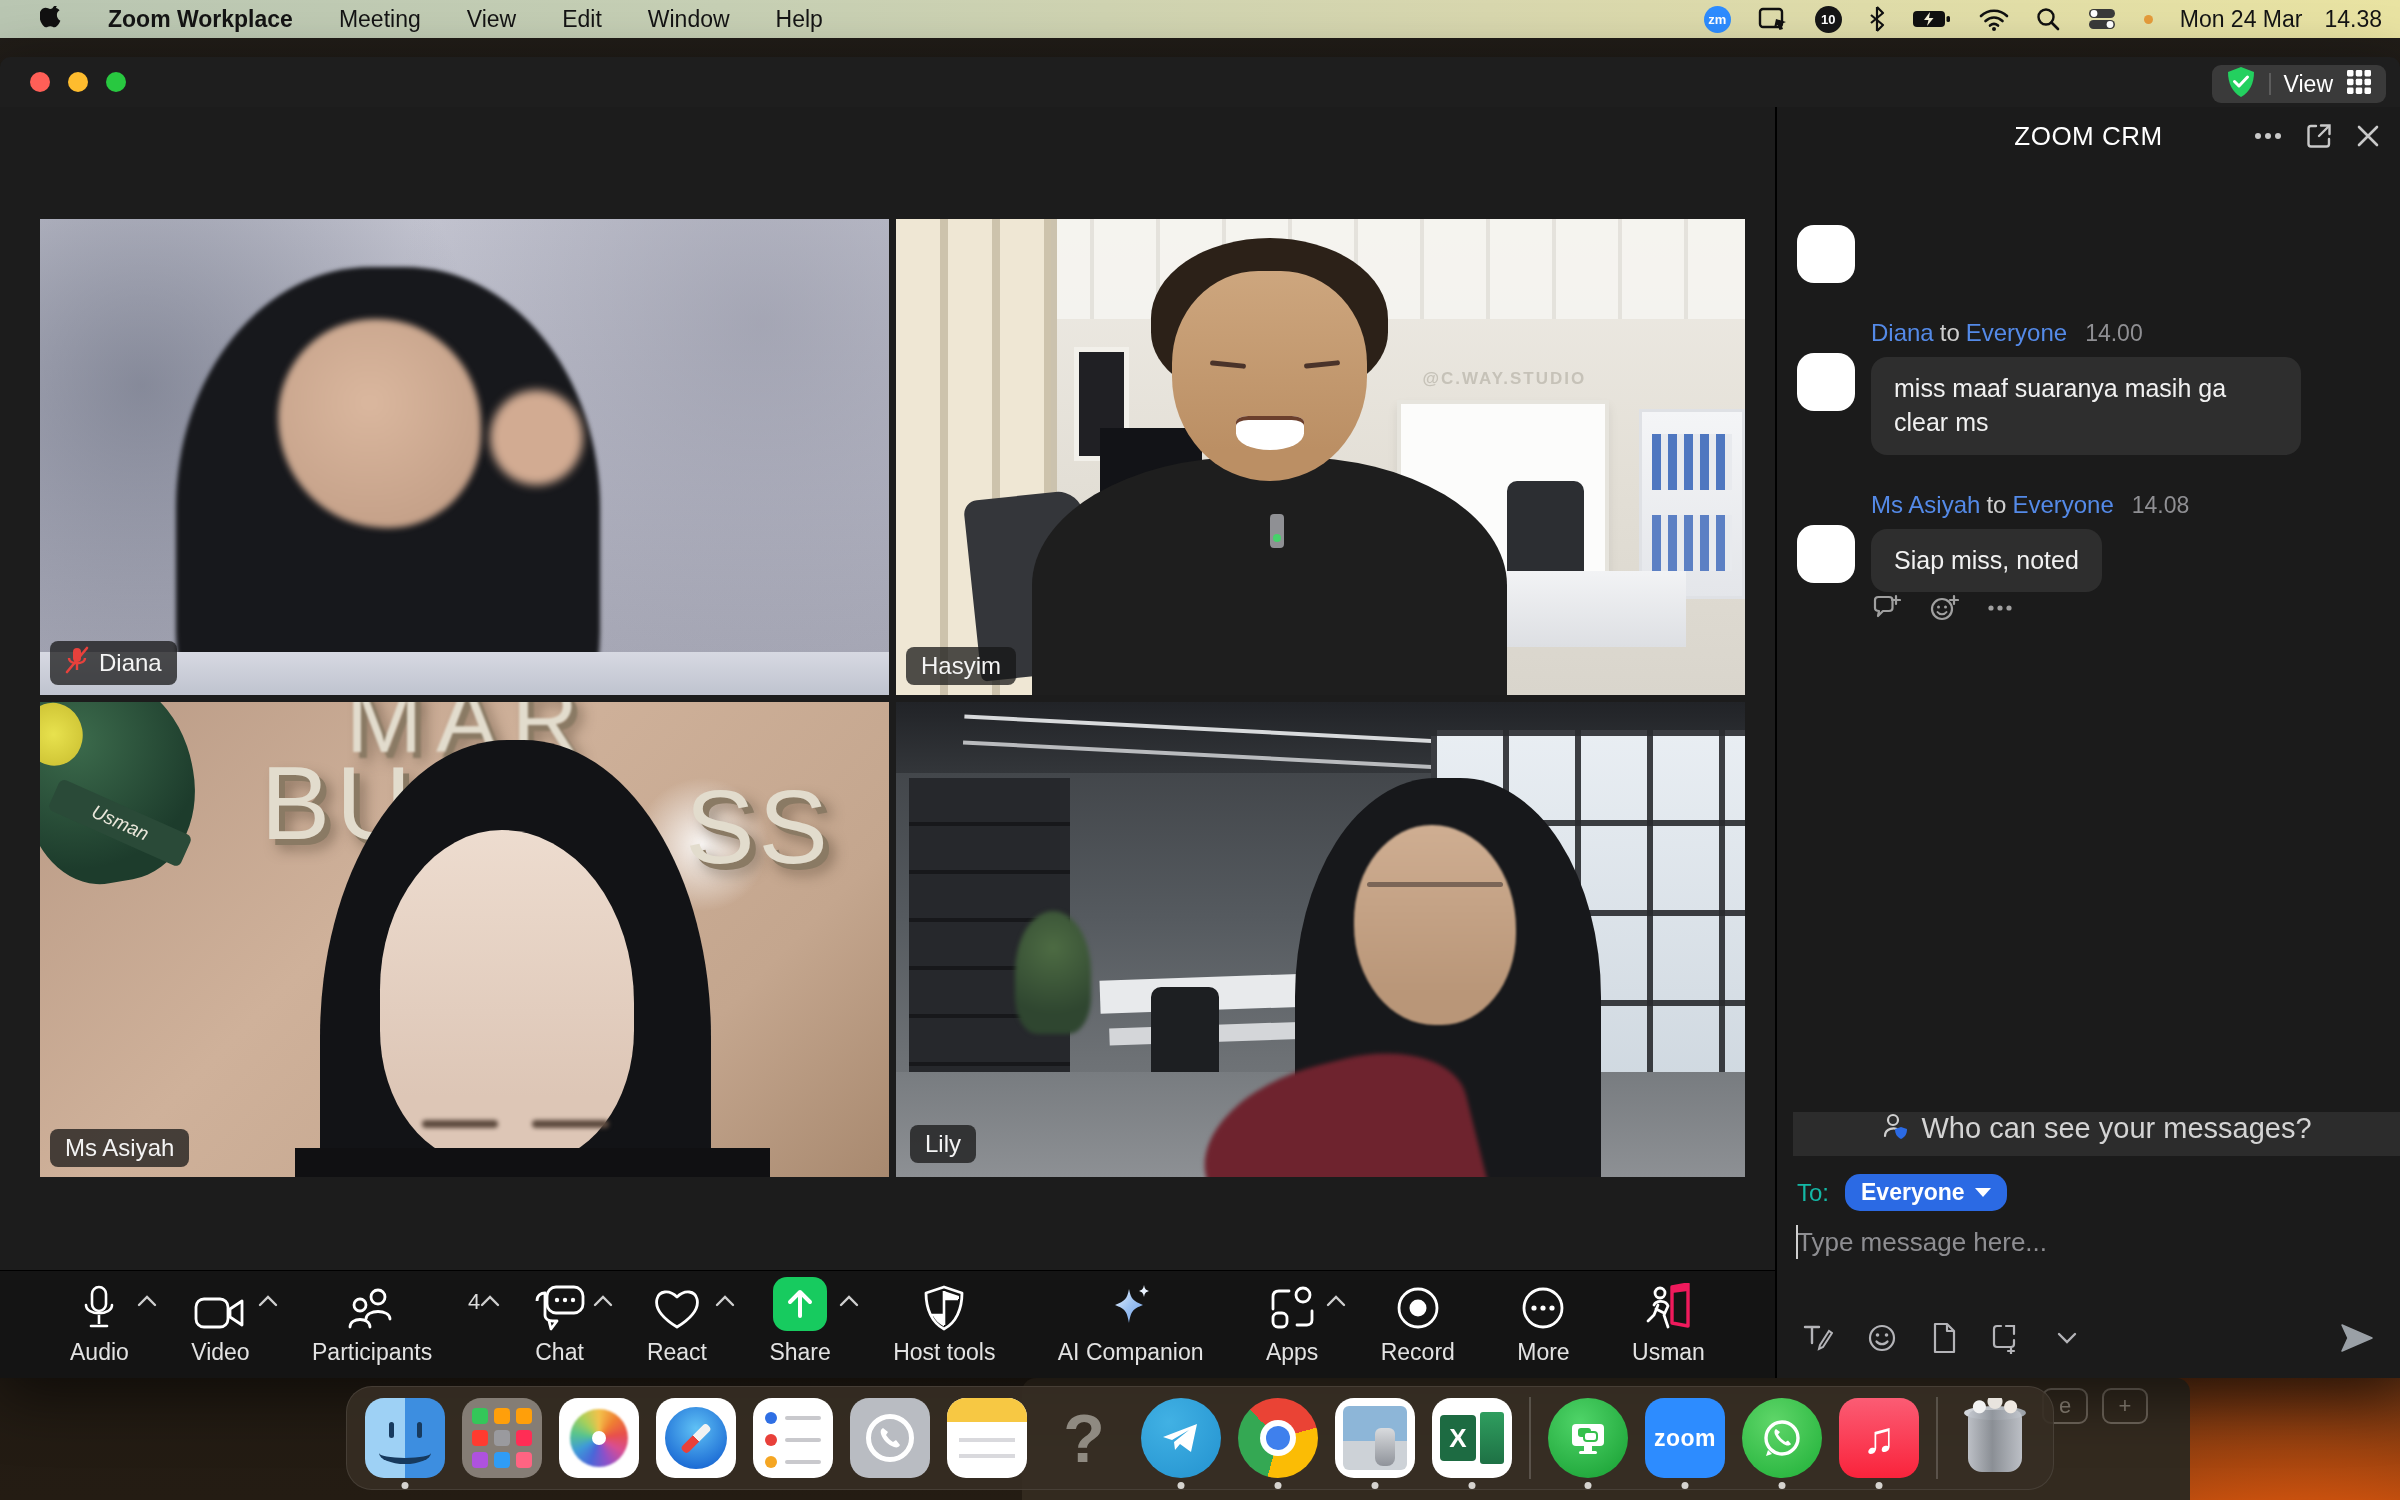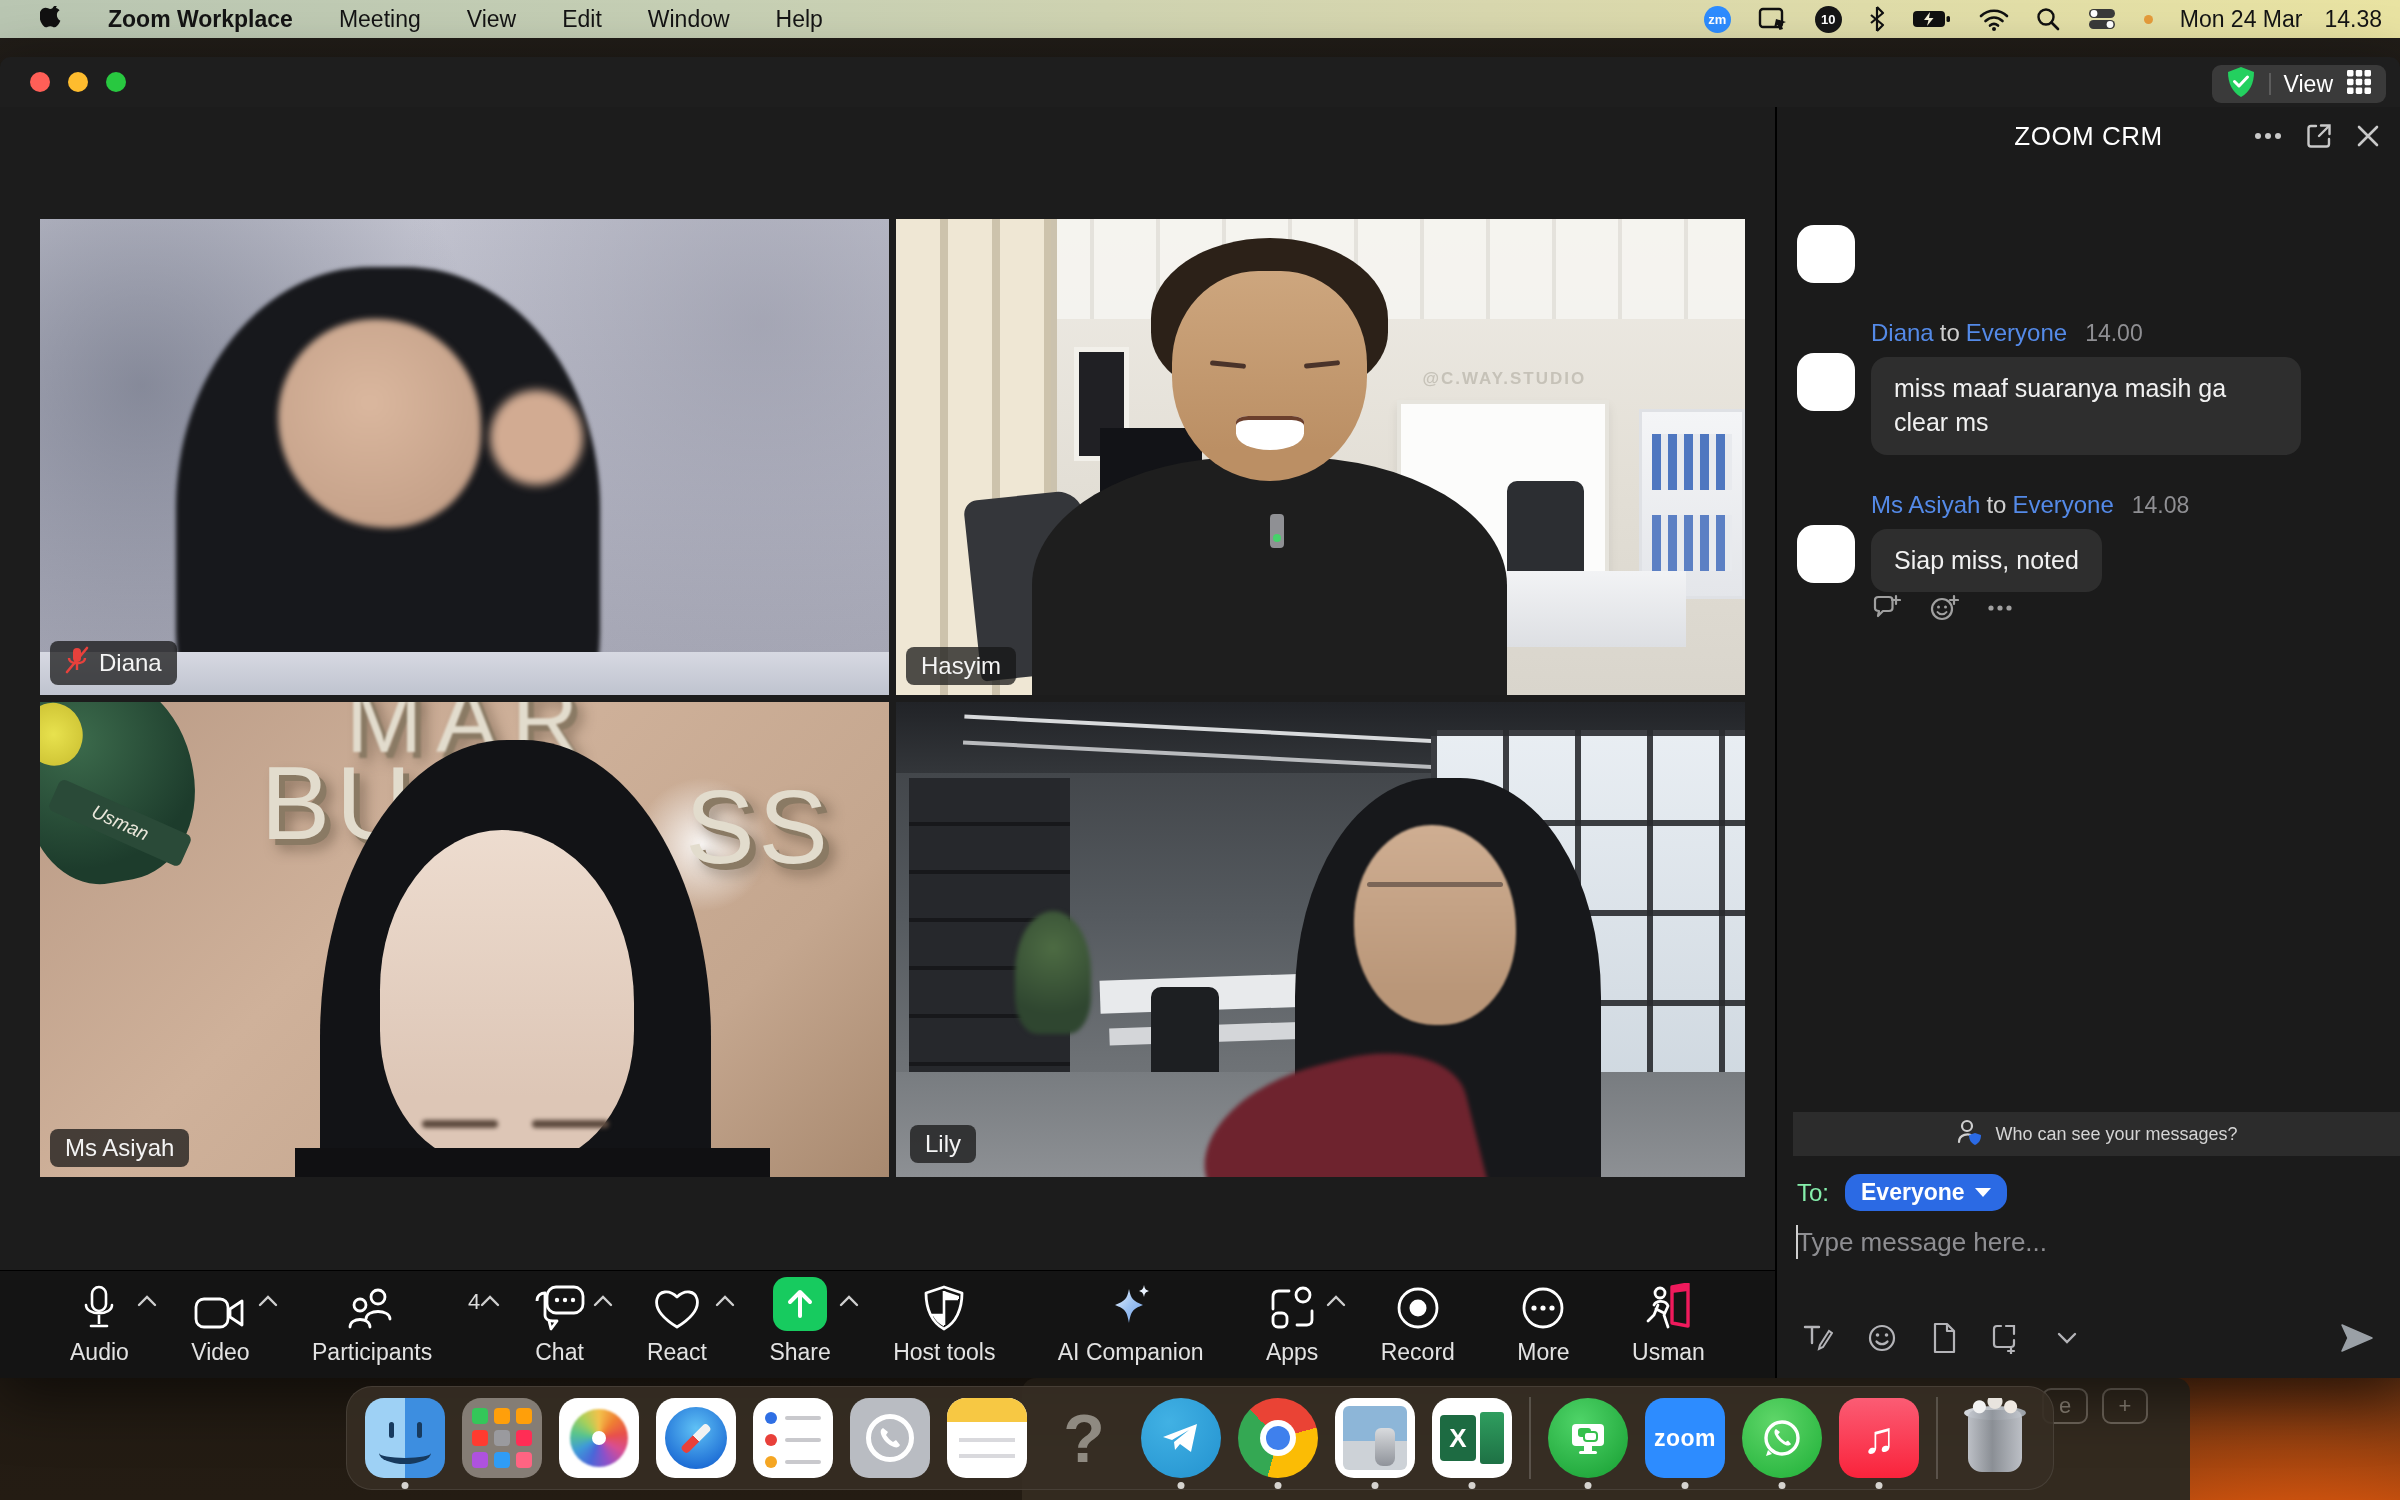--- a/index.html
+++ b/index.html
@@ -212,24 +212,24 @@
   .msg-meta { font-size:24px; margin-bottom:10px; }
   .msg-sender, .msg-recipient { color:#548ae8; }
   .msg-to { color:#cfcfcf; padding:0 6px; }
   .msg-time { color:#8f8f93; margin-left:18px; font-size:23px; }
   .bubble { display:inline-block; background:#2e2e2e; border-radius:16px; padding:15px 23px;
     font-size:25px; color:#f1f1f1; max-width:430px; line-height:1.35; }
   .msg-actions { margin-left:74px; margin-top:-16px; display:flex; gap:28px; color:#a0a0a0;
     align-items:center; }
 
   .composer { flex:0 0 auto; }
-  .privacy-bar { height:44px; background:#2c2c2c; display:flex; align-items:center;
-    justify-content:center; gap:12px; font-size:18px; color:#d4d4d4;margin-left:16px; }
+  .privacy-bar { height:44px; background:#2c2c2c; display:flex; 
+    justify-content:center; gap:12px; font-size:29px; color:#d4d4d4;margin-left:16px; }
   .to-row { display:flex; align-items:center; gap:16px; padding:18px 20px 0 20px; }
-  .to-label { font-size:24px; color:#86efac; }
+  .to-label { font-size:24px; color:#14b8a6; }
   .everyone-pill { background:#2b6ae4; border-radius:15px; padding:5px 16px; display:flex;
     align-items:center; gap:10px; font-size:23px; font-weight:600; color:#fff; cursor:pointer; }
   .pill-caret { width:0; height:0; border-left:8px solid transparent; border-right:8px solid transparent;
     border-top:9px solid #fff; }
   .input-row { position:relative; padding:16px 20px 0 20px; }
   .msg-input { width:100%; background:transparent; border:none; outline:none;
     font-family:"Liberation Sans","DejaVu Sans",sans-serif;
     font-size:26px; color:#e8e8e8; }
   .msg-input::placeholder { color:#8e8e92; }
   .input-caret { position:absolute; left:19px; top:14px; width:2px; height:34px; background:#cfcfcf; }

